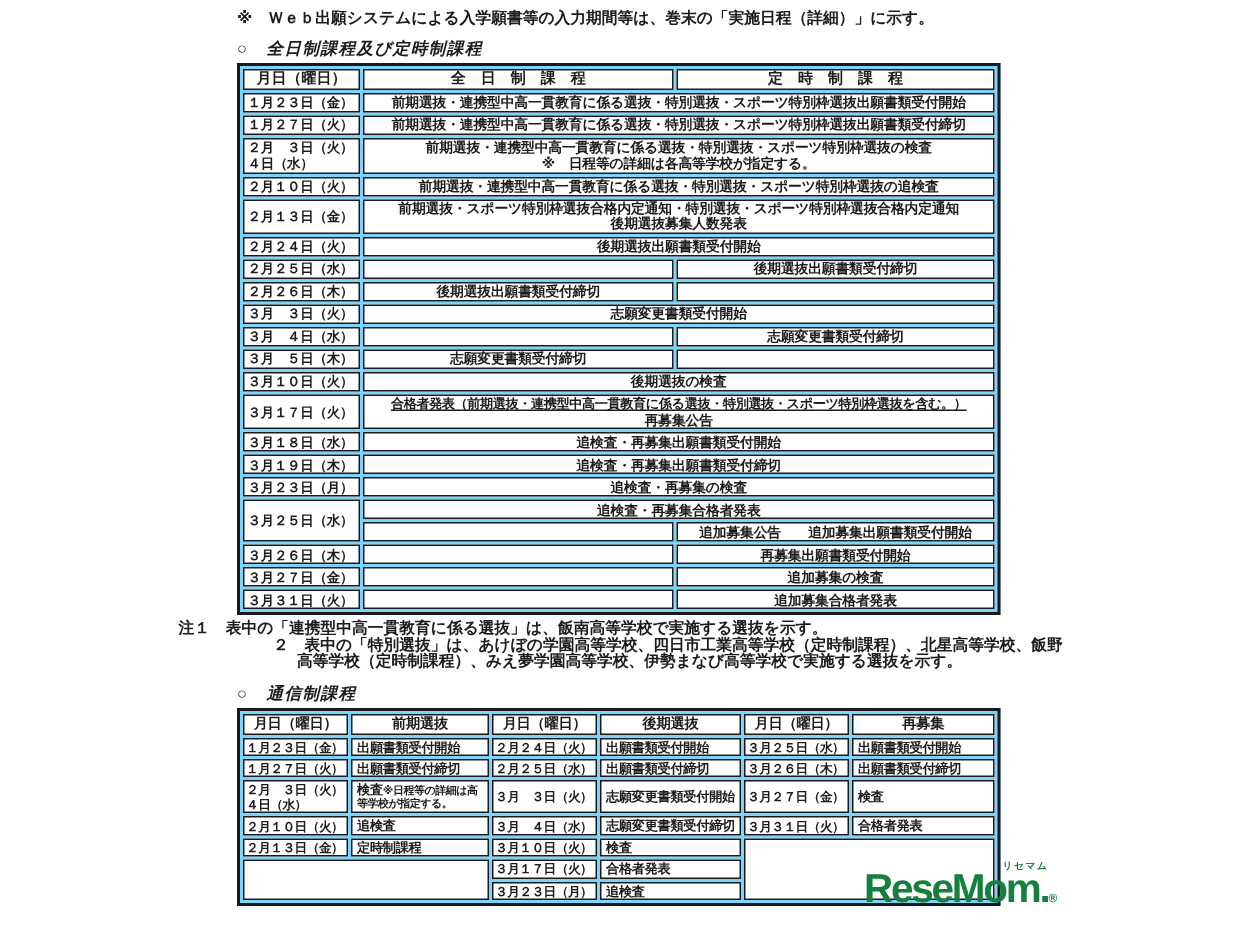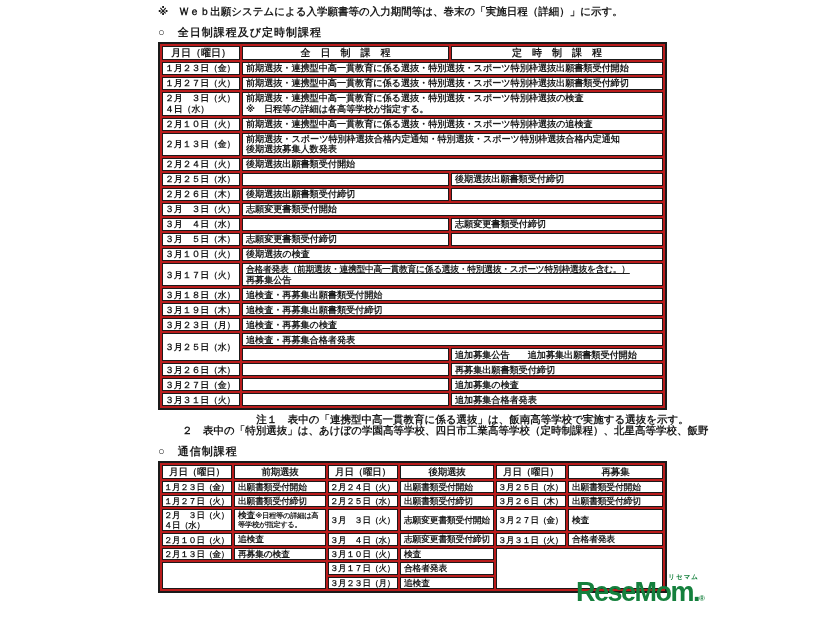--- a/index.html
+++ b/index.html
@@ -5,54 +5,54 @@
   html,body{margin:0;padding:0;}
   body{
     width:826px;height:620px;position:relative;overflow:hidden;
     background:#ffffff;color:#1c1c1c;
     font-family:"Liberation Sans","DejaVu Sans",sans-serif;
     font-weight:700;
   }
   .doc{position:absolute;inset:0;}
   .title{margin-top:10px;text-align:center;font-size:13px;letter-spacing:3px;}
   .web-note{margin:5px 0 0 158px;font-size:10.5px;}
-  .sec{margin:6px 0 2px 158px;font-size:11px;letter-spacing:1px;}
+  .sec{margin:6px 0 2px 158px;font-size:11px;letter-spacing:1px;font-style:italic;}
   .sec2{margin-top:8px;}
 
   table.sched{
-    margin-left:158px;background:#b91c1c;
+    margin-left:158px;background:#7dd3fc;
     border:2px solid #1a1a1a;border-collapse:separate;border-spacing:2px;
     table-layout:fixed;
   }
   table.sched td{
     box-sizing:border-box;border:1px solid #1a1a1a;background:#fff;
     padding:0 3px;vertical-align:middle;overflow:hidden;
     white-space:nowrap;line-height:1.18;
   }
   tr.s{height:13px;}
   td.hdr{text-align:center;font-size:10px;}
 
   
   .t1 col.cd{width:78px;} .t1 col.cl{width:207px;} .t1 col.cr{width:212px;}
   .t1 td.date{font-size:9px;letter-spacing:-0.2px;padding:0 2px;}
-  .t1 td.c{font-size:9.2px;letter-spacing:-0.1px;}
+  .t1 td.c{font-size:9.2px;letter-spacing:-0.1px;text-align:center;}
   .t1 .long{font-size:8.8px;letter-spacing:-0.3px;text-decoration:underline;}
   .date .l2{padding-right:3px;}
 
   
   .t2 col.cd{width:70px;} .t2 col.cc1{width:92px;} .t2 col.cc2{width:93px;} .t2 col.cc3{width:95px;}
   .t2 td{font-size:8.8px;letter-spacing:-0.2px;}
   .t2 tr.s{height:11px;}
   .t2 td.hdr{font-size:9.5px;}
   .t2 td.date{font-size:8.5px;letter-spacing:-0.4px;padding:0 1px;}
   .t2 td.wrap{white-space:normal;line-height:1.05;}
   .fine{font-size:7.3px;letter-spacing:-0.3px;}
 
   .notes{margin-top:4px;font-size:10.5px;line-height:11px;}
-  .n1{margin-left:119px;text-align:center;}
+  .n1{margin-left:119px;}
   .n2{margin-left:182px;}
   .n3{margin-left:198px;}
 
   .watermark{position:absolute;left:576px;top:579px;color:#15803d;z-index:5;}
   .wm-main{font-size:27px;font-weight:700;letter-spacing:-1.5px;line-height:1;}
   .wm-ruby{position:absolute;top:-6px;right:6px;font-size:6.5px;letter-spacing:1px;}
   .wm-reg{font-size:8px;vertical-align:baseline;}
 </style>
 </head>
 <body>
@@ -159,38 +159,39 @@
         <td class="date" rowspan="2">３月２５日（水）</td>
         <td class="c" colspan="2">追検査・再募集合格者発表</td>
       </tr>
       <tr class="s">
         <td class="c"></td>
         <td class="c">追加募集公告　　追加募集出願書類受付開始</td>
       </tr>
       <tr class="s">
         <td class="date">３月２６日（木）</td>
         <td class="c"></td>
-        <td class="c">再募集出願書類受付締切</td>
+        <td class="c">再募集出願書類受付開始</td>
       </tr>
       <tr class="s">
         <td class="date">３月２７日（金）</td>
         <td class="c"></td>
         <td class="c">追加募集の検査</td>
       </tr>
       <tr class="s">
         <td class="date">３月３１日（火）</td>
         <td class="c"></td>
         <td class="c">追加募集合格者発表</td>
       </tr>
     </tbody>
   </table>
 
   <div class="notes">
     <div class="n1">注１　表中の「連携型中高一貫教育に係る選抜」は、飯南高等学校で実施する選抜を示す。</div>
     <div class="n2">２　表中の「特別選抜」は、あけぼの学園高等学校、四日市工業高等学校（定時制課程）、北星高等学校、飯野</div>
+    <div class="n3">高等学校（定時制課程）、みえ夢学園高等学校、伊勢まなび高等学校で実施する選抜を示す。</div>
   </div>
 
   <div class="sec sec2">○　通信制課程</div>
 
   <table class="sched t2">
     <colgroup>
       <col class="cd">
         <col class="cc1">
         <col class="cd">
         <col class="cc2">
@@ -238,21 +239,21 @@
       <tr class="s">
         <td class="date">２月１０日（火）</td>
         <td>追検査</td>
         <td class="date">３月　４日（水）</td>
         <td>志願変更書類受付締切</td>
         <td class="date">３月３１日（火）</td>
         <td>合格者発表</td>
       </tr>
       <tr class="s">
         <td class="date">２月１３日（金）</td>
-        <td>再募集の検査</td>
+        <td>定時制課程</td>
         <td class="date">３月１０日（火）</td>
         <td>検査</td>
         <td colspan="2" rowspan="4"></td>
       </tr>
       <tr class="s">
         <td colspan="2" rowspan="3"></td>
         <td class="date">３月１７日（火）</td>
         <td>合格者発表</td>
       </tr>
       <tr class="s">

